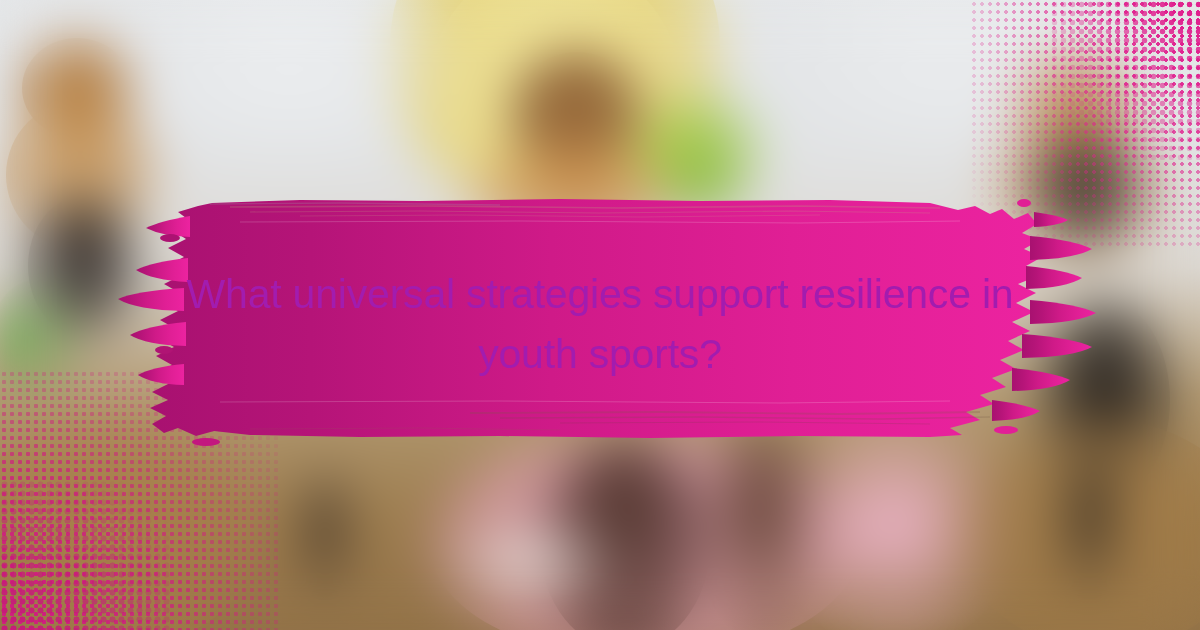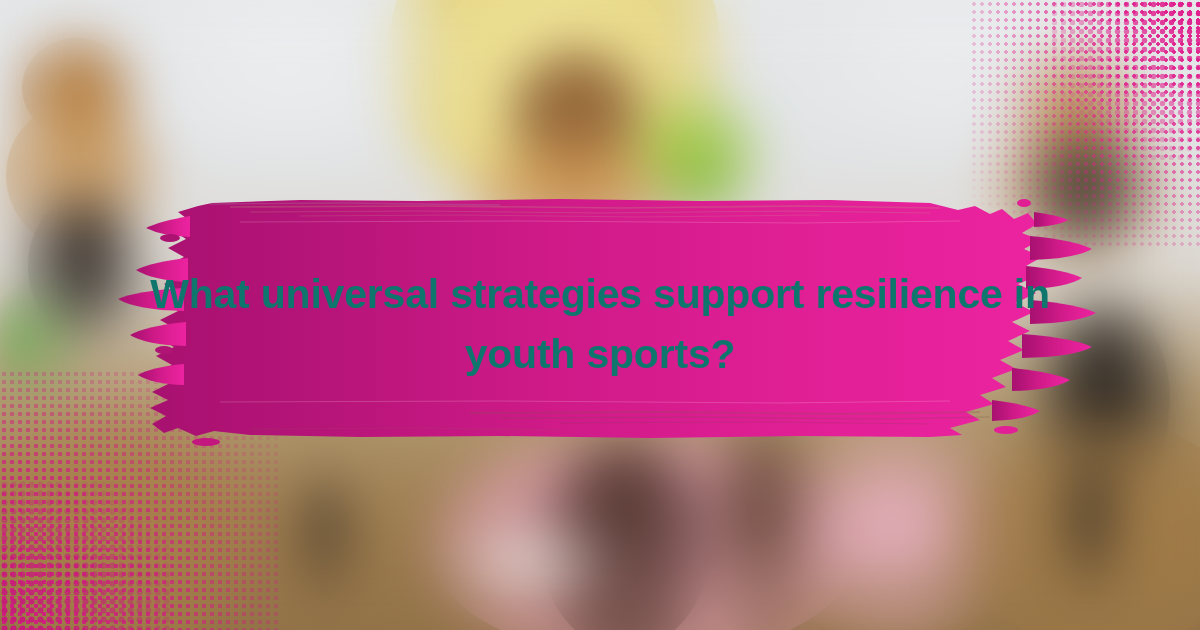--- a/index.html
+++ b/index.html
@@ -167,24 +167,24 @@
   }
 
   
   .banner{position:absolute;left:0;top:0;width:1200px;height:630px;}
   .banner svg{display:block;width:1200px;height:630px;}
 
   .headline{
     position:absolute;
     left:150px;top:264px;width:900px;
     text-align:center;
-    color:#0f766e;
+    color:#a21caf;
     font-size:41px;
     line-height:60px;
-    font-weight:700;
+    font-weight:400;
     letter-spacing:-0.2px;
     white-space:pre-line;
   }
 </style>
 </head>
 <body>
 
 <div id="stage">
 
   <div class="bg">

